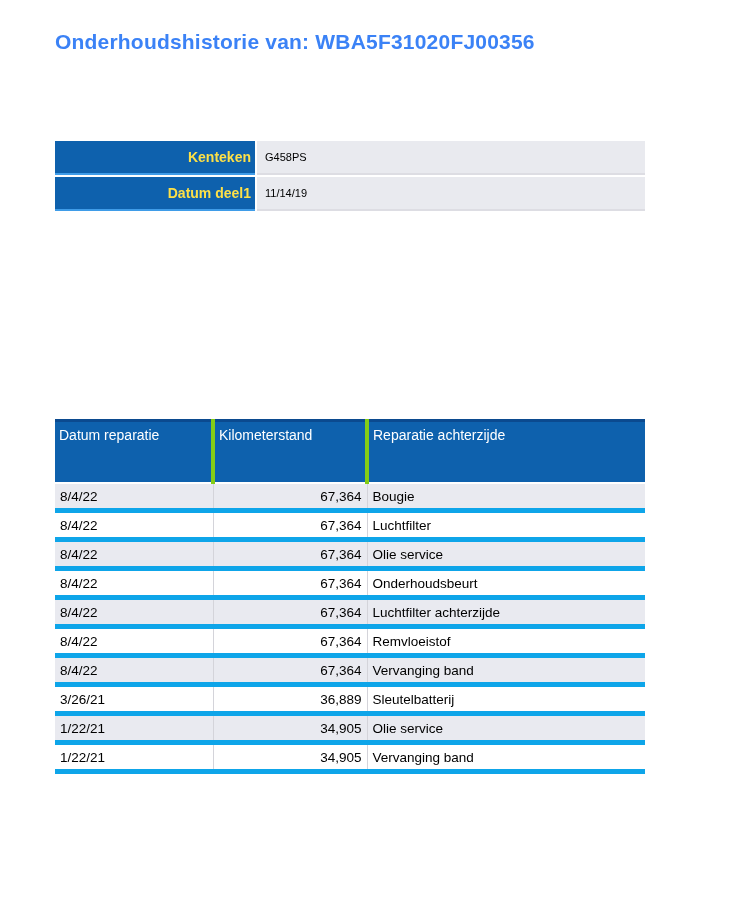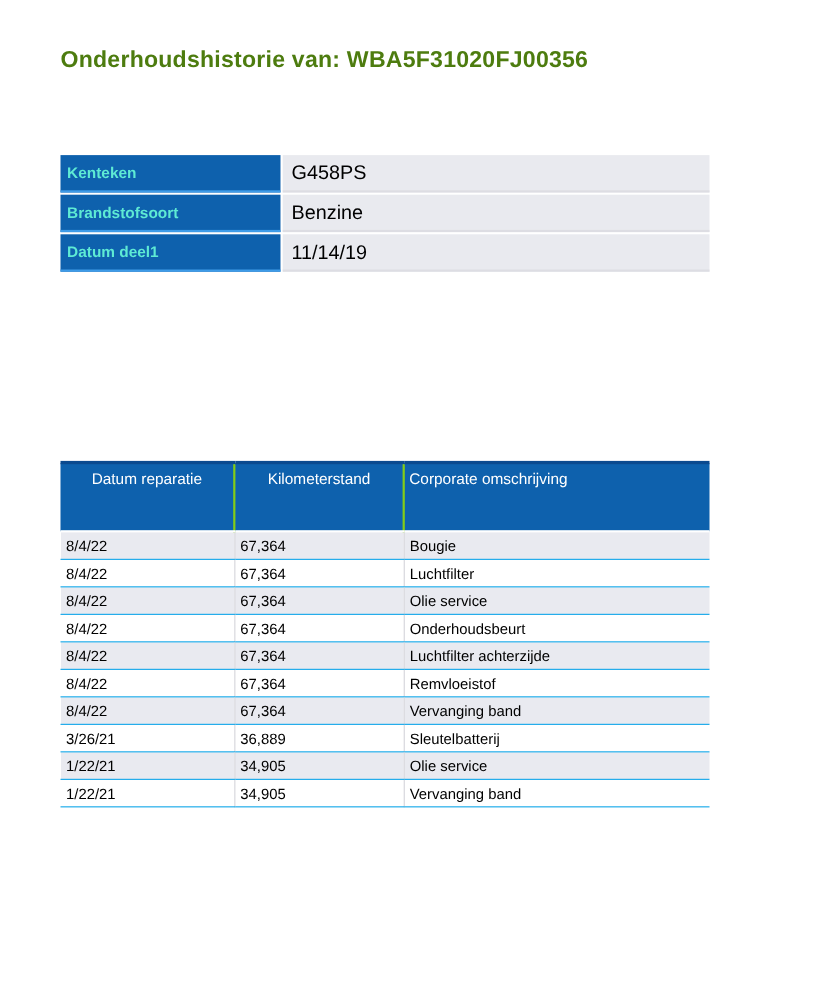--- a/index.html
+++ b/index.html
@@ -9,53 +9,53 @@
     font-family: "Liberation Sans", sans-serif;
     color: #000000;
     position: relative;
     overflow: hidden;
   }
   .page { position: absolute; inset: 0; }
 
   
   .page-title {
     position: absolute;
-    left: 55px; top: 43px;
+    left: 55px; top: 30px;
     font-size: 21px;
     font-weight: bold;
-    color: #4d7c0f;
+    color: #3b82f6;
     letter-spacing: 0.2px;
     margin: 0;
   }
 
   
   .info-table {
     position: absolute;
     left: 53px; top: 139px;
     width: 594px;
     border-collapse: separate;
     border-spacing: 2px;
     table-layout: fixed;
   }
   .info-table th {
     width: 190px;
     height: 32px;
     background: #0e61ad;
-    color: #5eead4;
+    color: #fde047;
     font-size: 14px;
     font-weight: bold;
-    text-align: left;
+    text-align: right;
     vertical-align: middle;
     padding: 0 4px 0 6px;
     border-bottom: 2px solid #3f9ce8;
   }
   .info-table td {
     background: #e9eaef;
     color: #000000;
-    font-size: 18px;
+    font-size: 11px;
     vertical-align: middle;
     padding: 0 4px 0 8px;
     border-bottom: 2px solid #dddde3;
     white-space: pre-wrap;
   }
 
   
   .repair-table {
     position: absolute;
     left: 55px; top: 419px;
@@ -69,76 +69,71 @@
     font-size: 14px;
     font-weight: normal;
     text-align: left;
     vertical-align: top;
     height: 55px;
     padding: 5px 4px 0 4px;
     border-top: 3px solid #0b4a8f;
     border-bottom: 2px solid #ffffff;
   }
   .repair-table thead th:not(:last-child) {
-    border-right: 2px solid #84cc16;
-    text-align: center;
+    border-right: 4px solid #84cc16;
   }
   .repair-table tbody td {
     height: 24px;
     font-size: 13.5px;
     padding: 0 5px;
     vertical-align: middle;
-    border-bottom: 1px solid #0ea5e9;
+    border-bottom: 5px solid #0ea5e9;
     background: #ffffff;
     overflow: hidden;
     white-space: nowrap;
   }
   .repair-table tbody tr:nth-child(odd) td {
     background: #e9eaf0;
   }
   .repair-table tbody td:not(:last-child) {
     border-right: 1px solid #d4d4da;
   }
-  .repair-table .num { }
+  .repair-table .num { text-align: right; }
 </style>
 </head>
 <body>
 
 <div class="page">
 
   <h1 class="page-title">Onderhoudshistorie van: WBA5F31020FJ00356</h1>
 
   <table class="info-table">
     <tbody>
       <tr>
         <th>Kenteken</th>
         <td>G458PS</td>
-      </tr>
-      <tr>
-        <th>Brandstofsoort</th>
-        <td>Benzine</td>
       </tr>
       <tr>
         <th>Datum deel1</th>
         <td>11/14/19</td>
       </tr>
     </tbody>
   </table>
 
   <table class="repair-table">
     <colgroup>
       <col style="width:158px">
       <col style="width:154px">
       <col style="width:278px">
     </colgroup>
     <thead>
       <tr>
         <th>Datum reparatie</th>
         <th>Kilometerstand</th>
-        <th>Corporate omschrijving</th>
+        <th>Reparatie achterzijde</th>
       </tr>
     </thead>
     <tbody>
       <tr>
         <td>8/4/22</td>
         <td class="num">67,364</td>
         <td>Bougie</td>
       </tr>
       <tr>
         <td>8/4/22</td>

